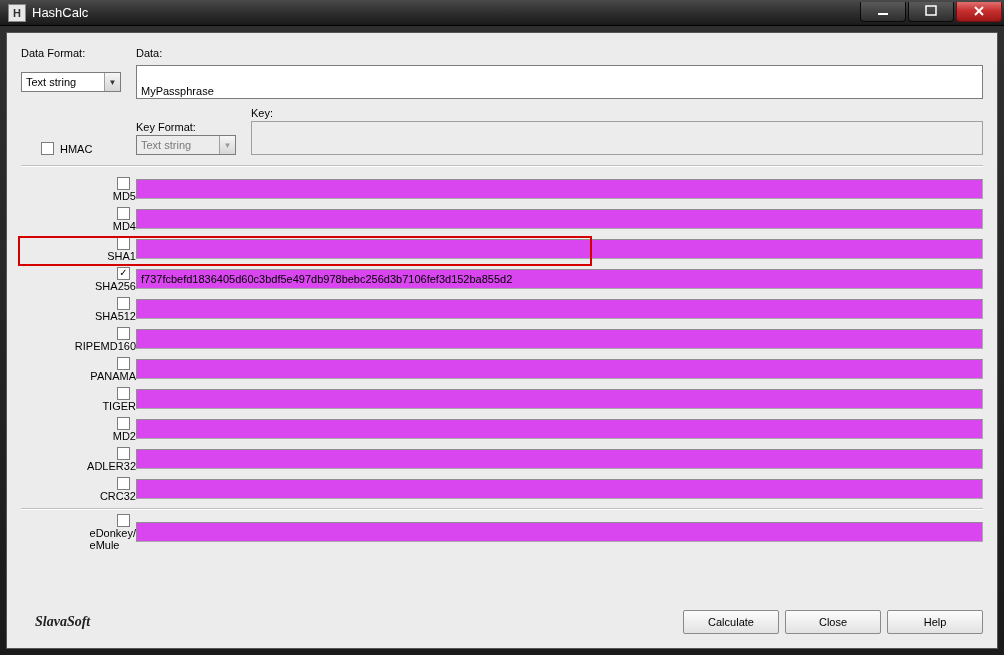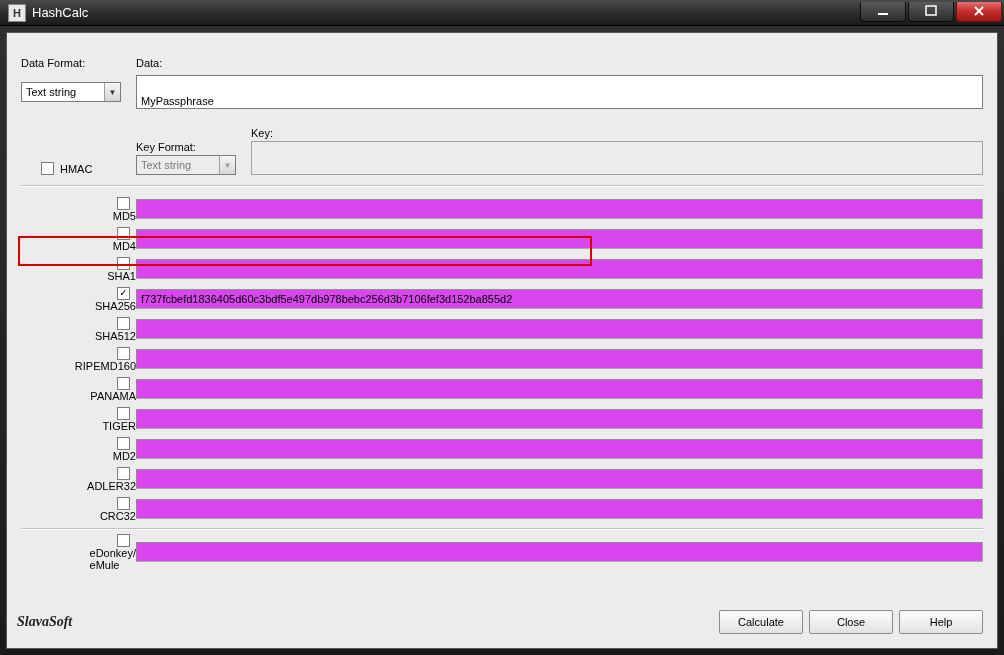--- a/index.html
+++ b/index.html
@@ -83,21 +83,21 @@
   .row {
     display: flex;
     align-items: center;
     margin-bottom: 4px;
   }
   .col-left {
     width: 115px;
     flex-shrink: 0;
   }
 
-  label.caption { display:block; margin-bottom: 2px; margin-top: 10px; }
+  label.caption { display:block; margin-bottom: 2px; }
 
   
   .combo {
     width: 100px;
     height: 20px;
     border: 1px solid #7c7c7c;
     background: #fff;
     display: flex;
     align-items: center;
     font-size: 11px;
@@ -191,39 +191,39 @@
   }
 
   .hr-sep {
     border-top: 1px solid #c0c0c0;
     box-shadow: 0 1px 0 #fff;
     margin: 4px 0 4px 0;
   }
 
   .footer {
     position:absolute;
-    left: 10px; right: 14px;
+    left: 28px; right: 14px;
     bottom: 14px;
     display:flex;
     align-items:center;
   }
   .brand {
     font-family: "Times New Roman", serif;
     font-style: italic;
     font-weight: bold;
     font-size: 14px;
     color: #222;
   }
   .footer-btns {
     margin-left: auto;
     display:flex;
     gap: 6px;
   }
   .btn {
-    width: 84px;
+    width: 96px;
     height: 24px;
     border: 1px solid #8a8a8a;
     background: linear-gradient(to bottom,#fcfcfc,#e2e2e2);
     font-size: 11px;
     display:flex;
     align-items:center;
     justify-content:center;
     border-radius: 2px;
     text-align: center;
   }

